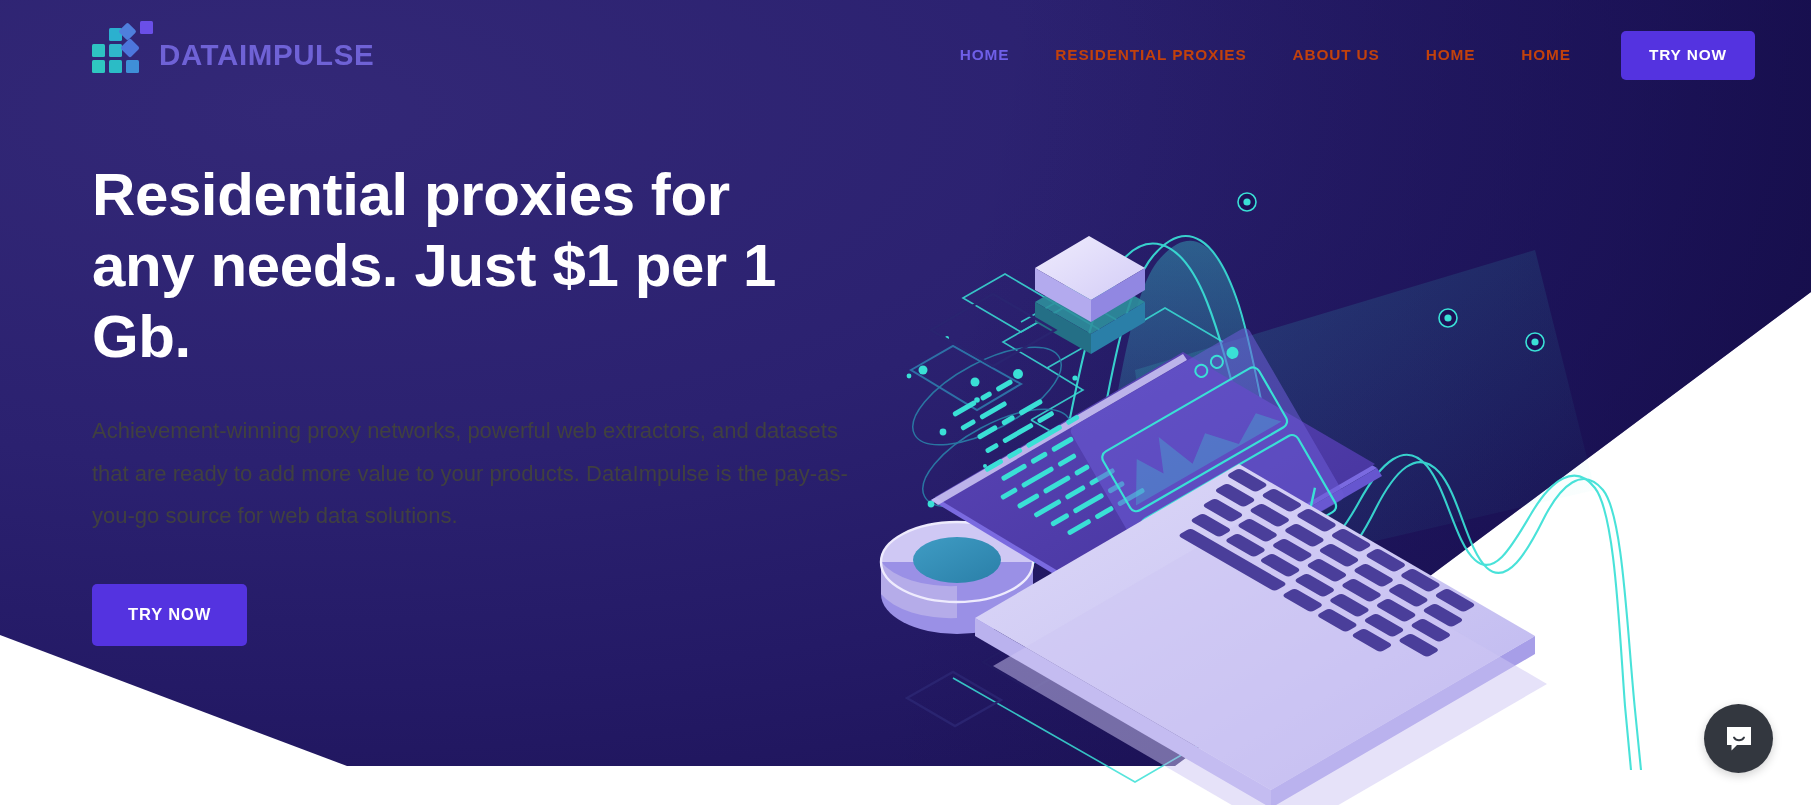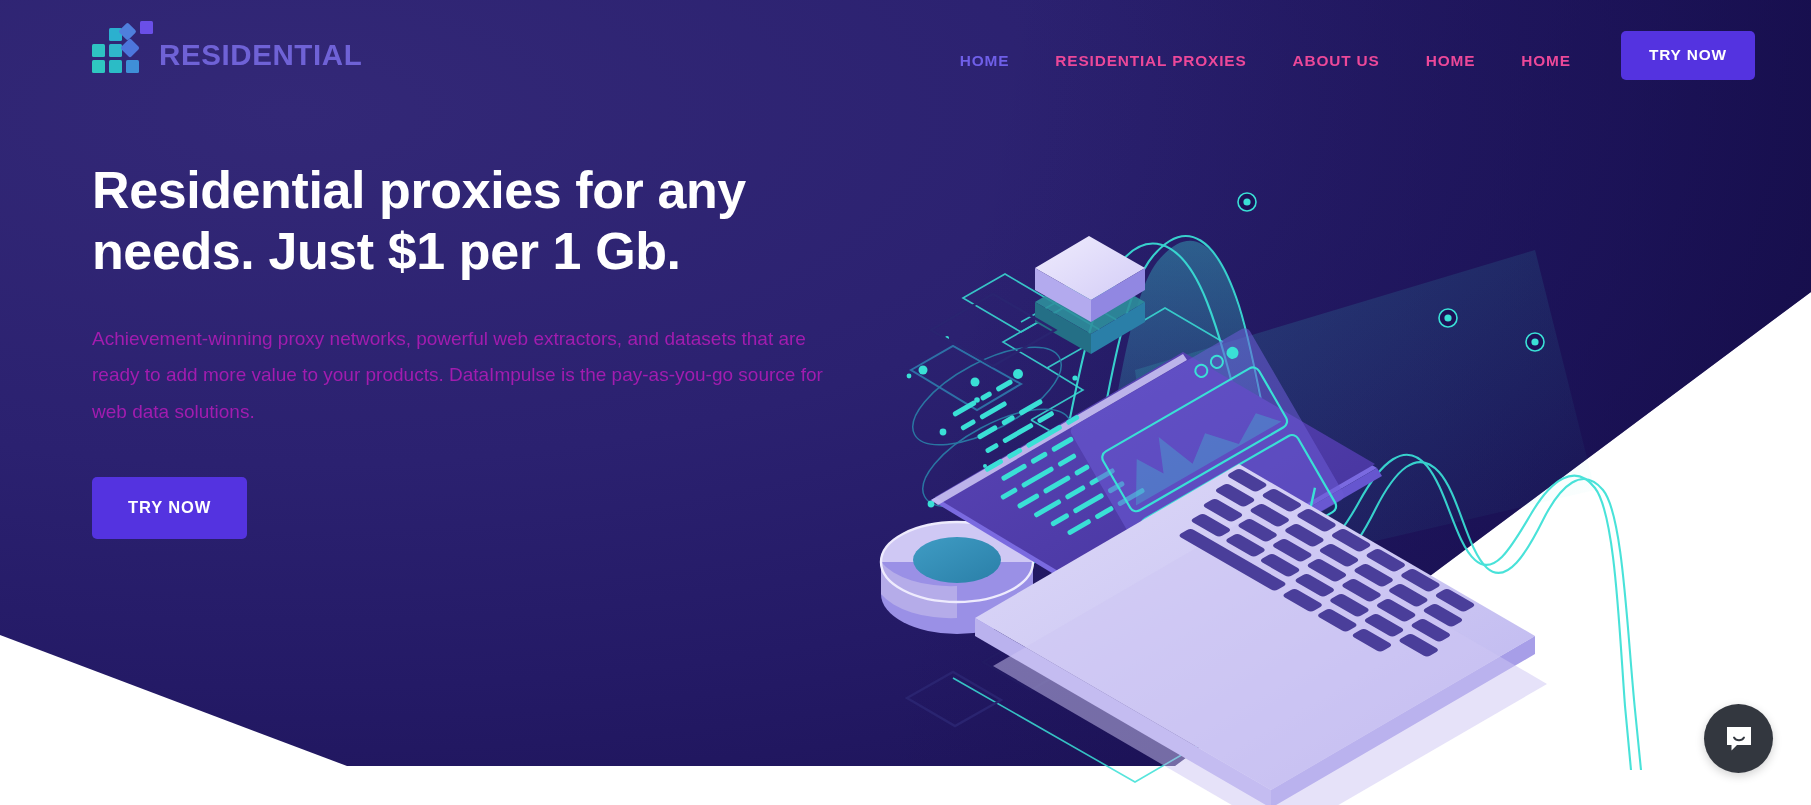--- a/index.html
+++ b/index.html
@@ -59,26 +59,26 @@
   .lm-sq { border-radius:1.5px; }
   .lm-dia { border-radius:2px; transform:rotate(45deg); }
   .logo-word {
     font-size:29.5px; font-weight:700; letter-spacing:.6px;
     color:#6f62d6; white-space:nowrap; line-height:1;
   }
 
   
   #nav {
     margin-left:auto;
-    display:flex; align-items:flex-end; gap:0;
+    display:flex; align-items:center; gap:0;
   }
   .nav-link {
     position:relative;
     display:flex; align-items:center; gap:9px;
-    color:#ec4899;
+    color:#c2410c;
     font-size:15.4px; font-weight:600; letter-spacing:.85px;
     text-decoration:none; white-space:nowrap;
     padding:10px 23px;
   }
   .nav-link.active { color:#6f5fe8; }
   .chev {
     width:9px; height:9px; flex:none;
     border-right:1.8px solid #b9b6cf;
     border-bottom:1.8px solid #b9b6cf;
     transform:translateY(-3px) rotate(45deg);
@@ -93,28 +93,28 @@
     text-decoration:none; white-space:nowrap;
   }
 
   
   #hero-copy {
     position:absolute; left:92px; top:160px;
     width:800px; z-index:20;
   }
   #hero-title {
     color:#ffffff;
-    font-size:52px; font-weight:700;
+    font-size:60px; font-weight:700;
     line-height:1.18; letter-spacing:-.4px;
     margin-bottom:38px;
     max-width:720px;
   }
   #hero-sub {
-    color:#a21caf;
-    font-size:19px; font-weight:400;
+    color:#404040;
+    font-size:22px; font-weight:400;
     line-height:1.93;
     max-width:760px;
     margin-bottom:46px;
   }
   #hero-cta {
     display:inline-flex; align-items:center; justify-content:center;
     height:62px; padding:0 36px;
     background:#5433e0; color:#fff;
     font-size:16.5px; font-weight:700; letter-spacing:.9px;
     border:none; border-radius:5px; cursor:pointer;
@@ -157,21 +157,21 @@
         <i class="lm-sq" style="left:17px; top:31px; width:13px; height:13px; background:#2bbcc6;"></i>
         <i class="lm-sq" style="left:34px; top:31px; width:13px; height:13px; background:#3f8fd8;"></i>
         <i class="lm-sq" style="left:0px;  top:15px; width:13px; height:13px; background:#2ec3c2;"></i>
         <i class="lm-sq" style="left:17px; top:15px; width:13px; height:13px; background:#2fb6cb;"></i>
         <i class="lm-sq" style="left:17px; top:-1px; width:13px; height:13px; background:#2bb0cf;"></i>
 
         <i class="lm-dia" style="left:31px; top:12px; width:14px; height:14px; background:#4d76dc;"></i>
         <i class="lm-dia" style="left:29px; top:-4px; width:13px; height:13px; background:#4f7fdd;"></i>
         <i class="lm-sq" style="left:48px; top:-8px; width:13px; height:13px; background:#6a4fe8;"></i>
       </span>
-      <span class="logo-word">RESIDENTIAL</span>
+      <span class="logo-word">DATAIMPULSE</span>
     </a>
 
     <nav id="nav">
 
       <a class="nav-link active" href="#">
         <span>HOME</span>
       </a>
 
       <a class="nav-link" href="#">
         <span>RESIDENTIAL PROXIES</span>

